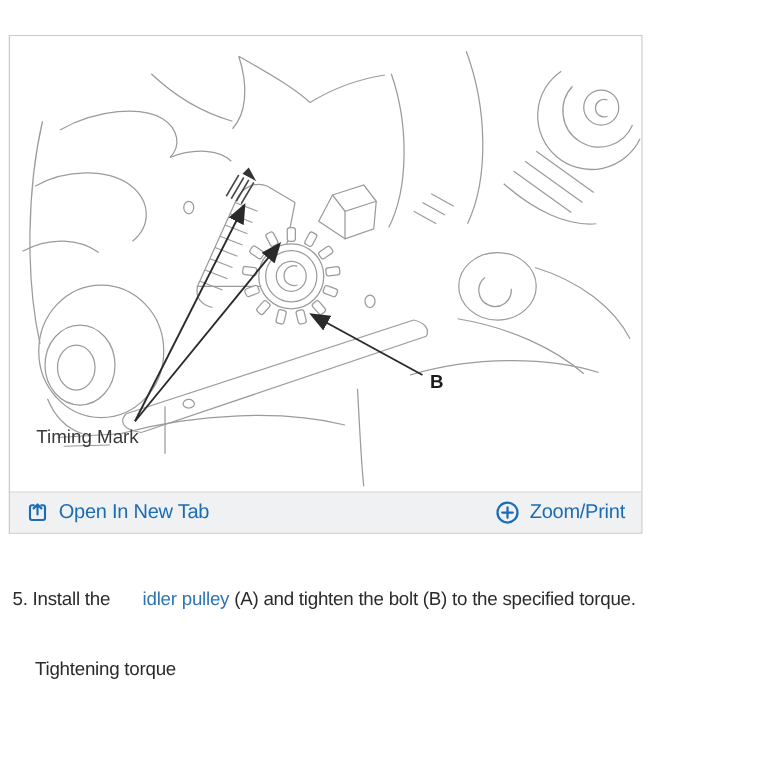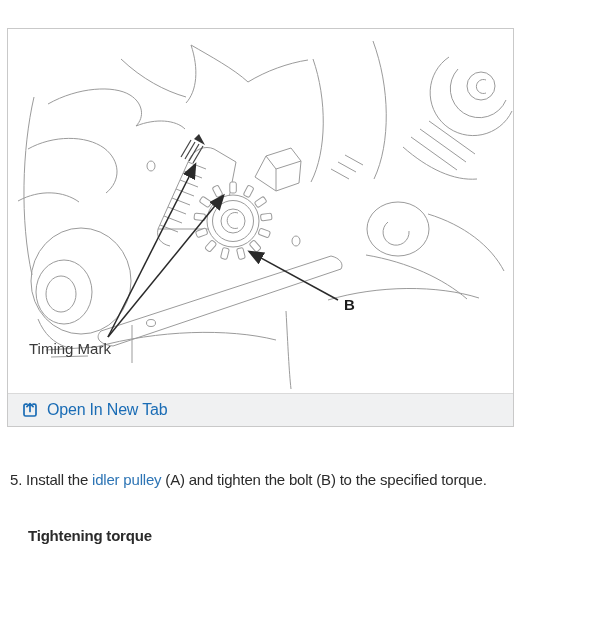--- a/index.html
+++ b/index.html
@@ -20,24 +20,24 @@
   }
   .fig-link {
     display:flex; align-items:center; gap:8px; color:#1a6cb5;
     font-size:16px; letter-spacing:-0.2px; text-decoration:none; cursor:pointer;
   }
   .fig-link svg { display:block; }
   .step-line {
     position:absolute; left:10px; top:470px; width:596px;
     font-size:15px; letter-spacing:-0.2px; color:#2b2b2b; line-height:19px;
   }
-  .step-line .doc-link { color:#2e75b5; cursor:pointer; }
+  .step-line .doc-link { color:#2e75b5; cursor:pointer;margin-left:22px; }
   .torque-block {
     position:absolute; left:28px; top:523px; width:560px;
-    font-size:15px; font-weight:bold; letter-spacing:-0.2px;
+    font-size:15px; font-weight:normal; letter-spacing:-0.2px;
     color:#2b2b2b; line-height:26px;
   }
   .diagram-text { font-family:"Liberation Sans", sans-serif; font-size:15px; fill:#3a3a3a; }
   .diagram-text-b { font-family:"Liberation Sans", sans-serif; font-size:15px; font-weight:bold; fill:#1c1c1c; }
 </style>
 </head>
 <body>
 
 <div class="figure-panel">
   <div class="figure-canvas">
@@ -155,20 +155,27 @@
   </div>
 
   <div class="figure-footer">
     <a class="fig-link">
       <svg width="18" height="18" viewBox="0 0 18 18">
         <path d="M6,3.2 H4.6 C3.7,3.2 3,3.9 3,4.8 V13.4 C3,14.3 3.7,15 4.6,15 H13.4 C14.3,15 15,14.3 15,13.4 V4.8 C15,3.9 14.3,3.2 13.4,3.2 H12" fill="none" stroke="#1a6cb5" stroke-width="1.7" stroke-linecap="round"></path>
         <path d="M9,10.5 V2.6 M9,2.6 L5.9,5.7 M9,2.6 L12.1,5.7" fill="none" stroke="#1a6cb5" stroke-width="1.7" stroke-linecap="round" stroke-linejoin="round"></path>
       </svg>
       <span>Open In New Tab</span>
     </a>
+    <a class="fig-link">
+      <svg width="20" height="20" viewBox="0 0 20 20">
+        <circle cx="10" cy="10" r="8" fill="none" stroke="#1a6cb5" stroke-width="1.8"></circle>
+        <path d="M10,5.8 V14.2 M5.8,10 H14.2" stroke="#1a6cb5" stroke-width="1.8" stroke-linecap="round"></path>
+      </svg>
+      <span>Zoom/Print</span>
+    </a>
   </div>
 </div>
 
 <div class="step-line">
   <span>5. </span><span>Install the </span><a class="doc-link">idler pulley</a><span> (A) and tighten the bolt (B) to the specified torque.</span>
 </div>
 
 <div class="torque-block">
   <div>Tightening torque</div>
 </div>

